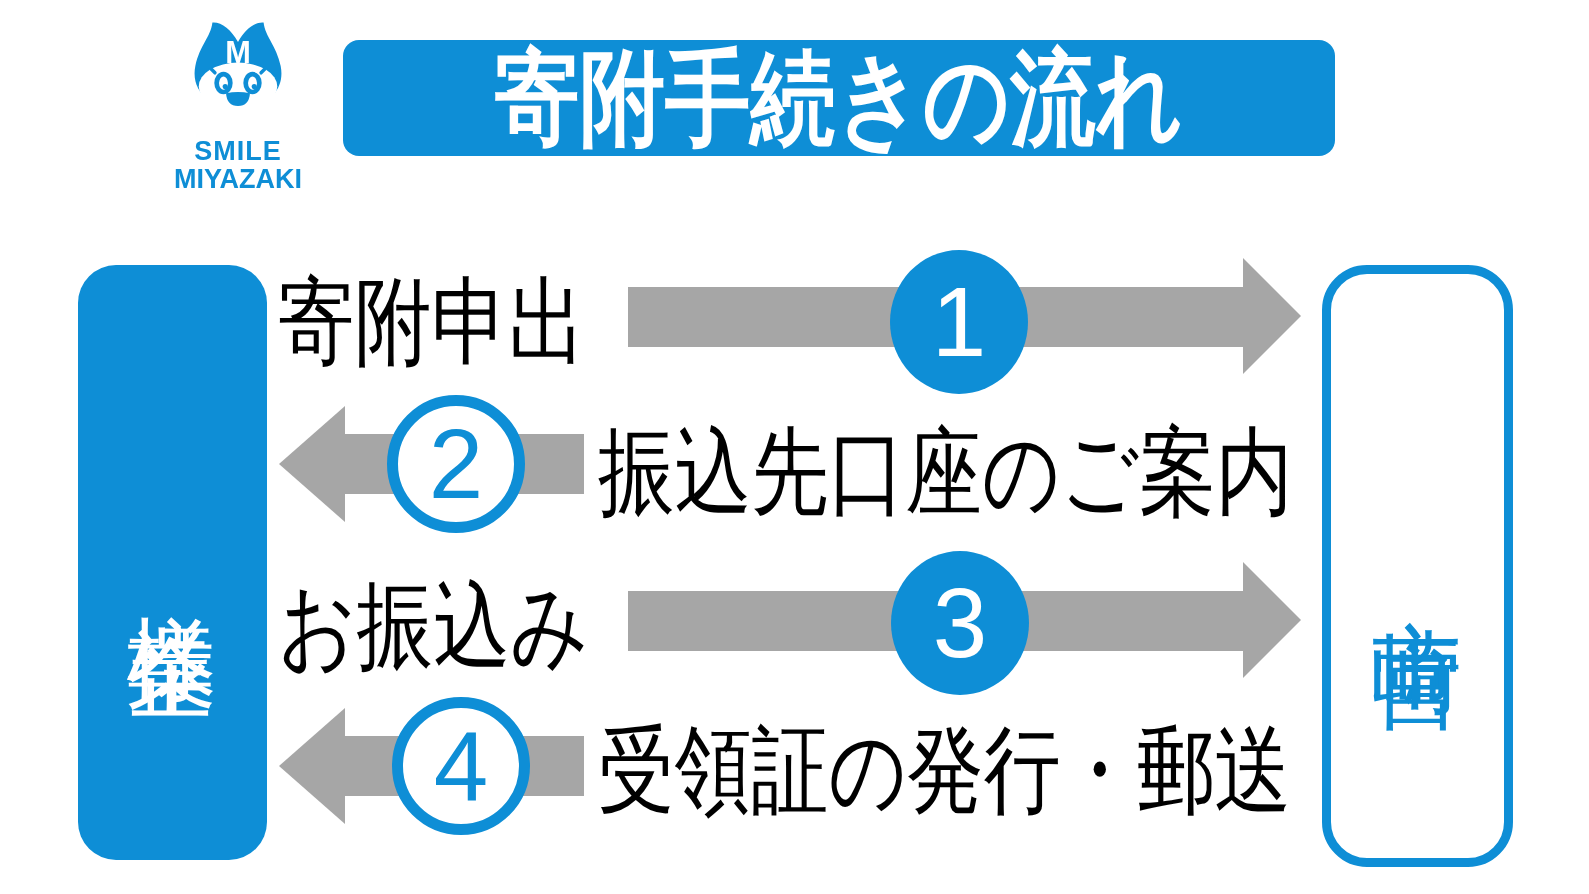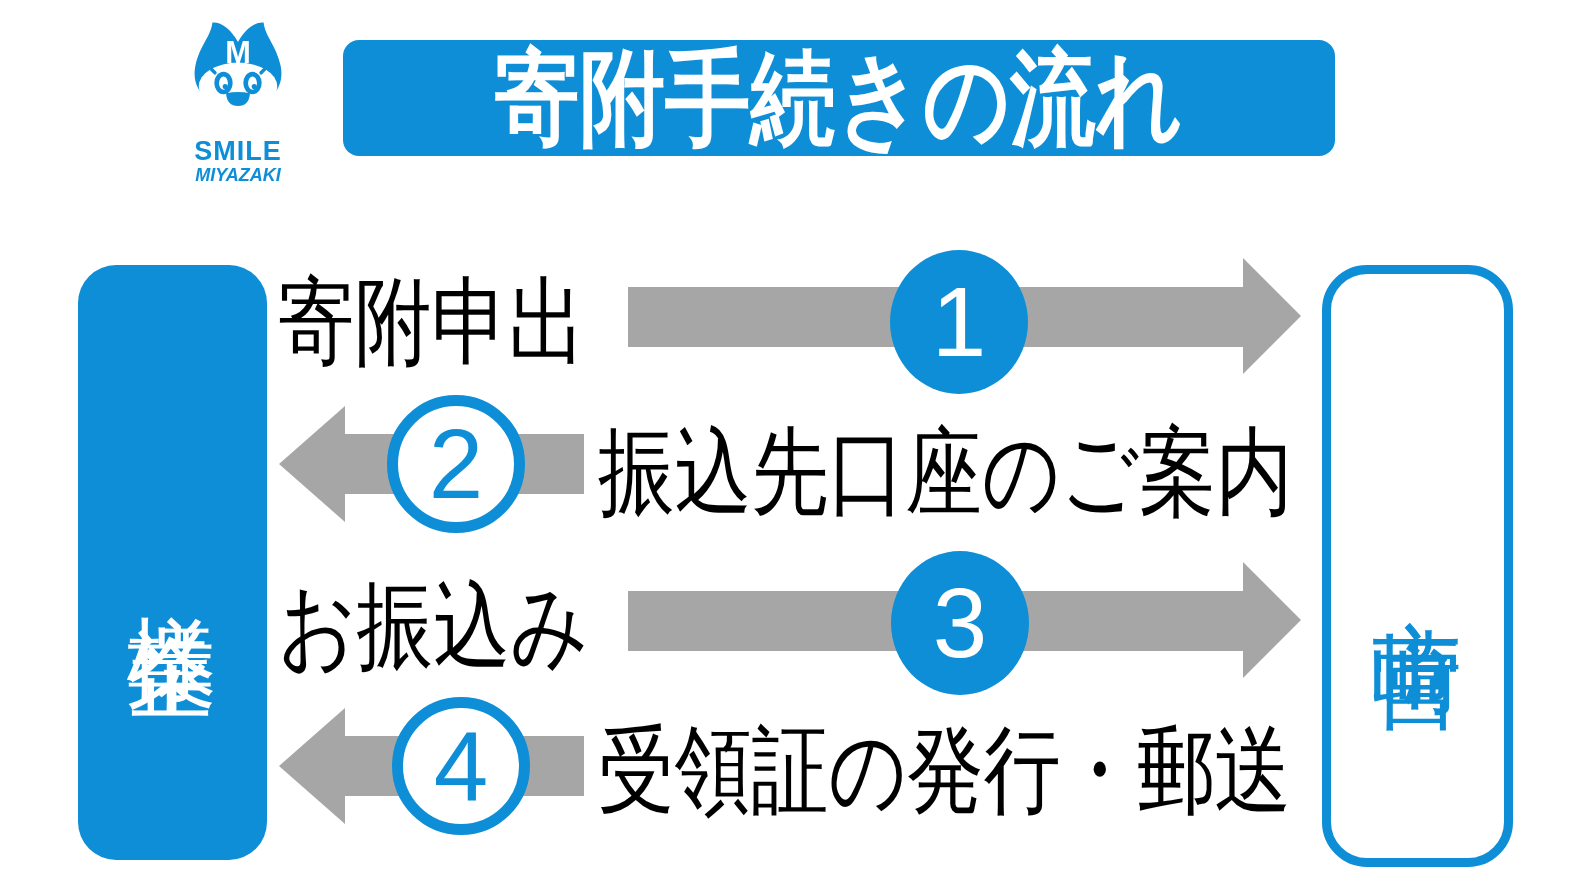--- a/index.html
+++ b/index.html
@@ -10,21 +10,21 @@
   html,body{margin:0;padding:0;background:#ffffff;}
   .canvas{
     position:relative;width:1589px;height:894px;background:#ffffff;overflow:hidden;
     font-family:"Liberation Sans","DejaVu Sans",sans-serif;
   }
   
   .logo{position:absolute;left:150px;top:14px;width:176px;text-align:center;}
   .mascot{display:block;margin:0 auto;width:128px;height:104px;}
   .logo-word{color:var(--blue);font-weight:800;line-height:1.0;letter-spacing:1px;}
   .logo-word.l1{font-size:27px;margin-top:20px;}
-  .logo-word.l2{font-size:18px;margin-top:1px;letter-spacing:0px;font-style:italic;}
+  .logo-word.l2{font-size:27px;margin-top:1px;letter-spacing:0px;}
   
   .banner{
     position:absolute;left:343px;top:40px;width:992px;height:116px;
     background:var(--blue);border-radius:16px;
     display:flex;align-items:center;justify-content:center;
   }
   .banner-title{
     color:#ffffff;font-size:104px;font-weight:700;white-space:nowrap;
     transform:scaleX(0.82);transform-origin:center center;line-height:1;
   }

